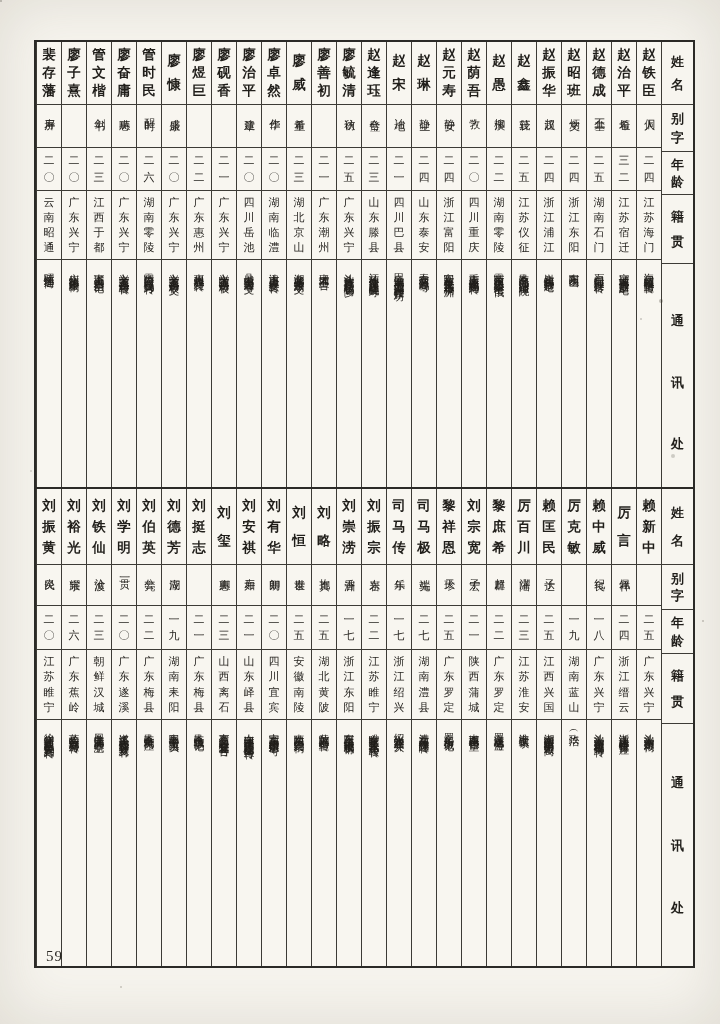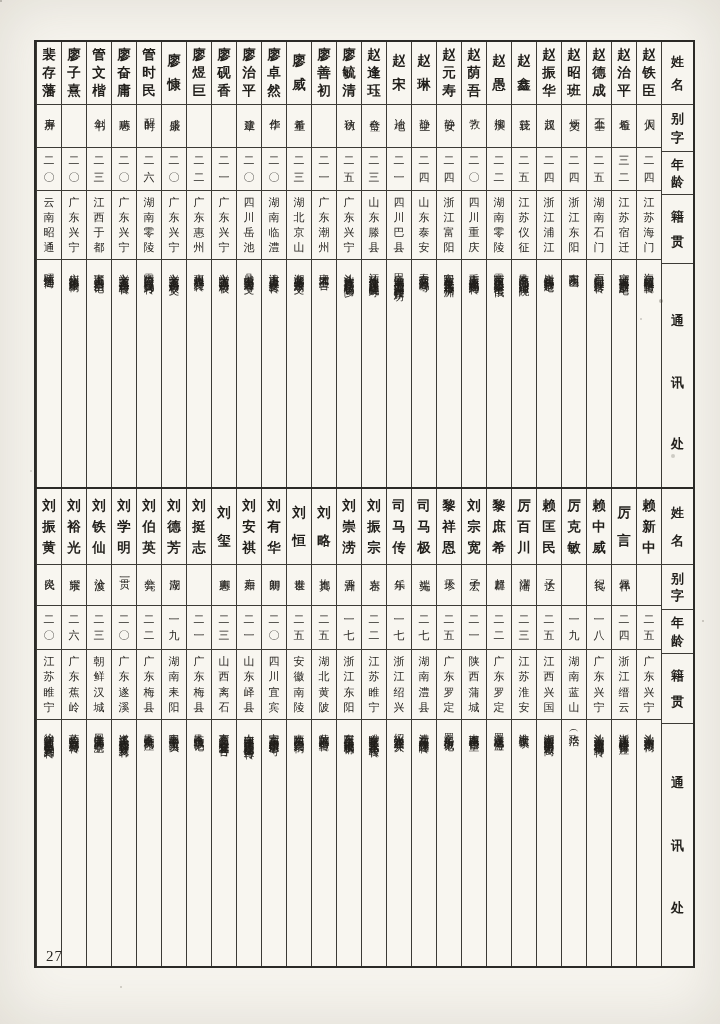--- a/index.html
+++ b/index.html
@@ -1247,15 +1247,15 @@
           <span>江</span>
           <span>苏</span>
           <span>睢</span>
           <span>宁</span>
         </div>
         <div class="cell c-addr" style="height: 238px;">
           <div class="vtext">徐州宿迁县西耿车集刘宜则转</div>
         </div>
       </div>
     </div>
-  <div class="page-number">27</div>
+  <div class="page-number">59</div>
   <div class="specks"></div>
 </div>
 
 </body></html>

